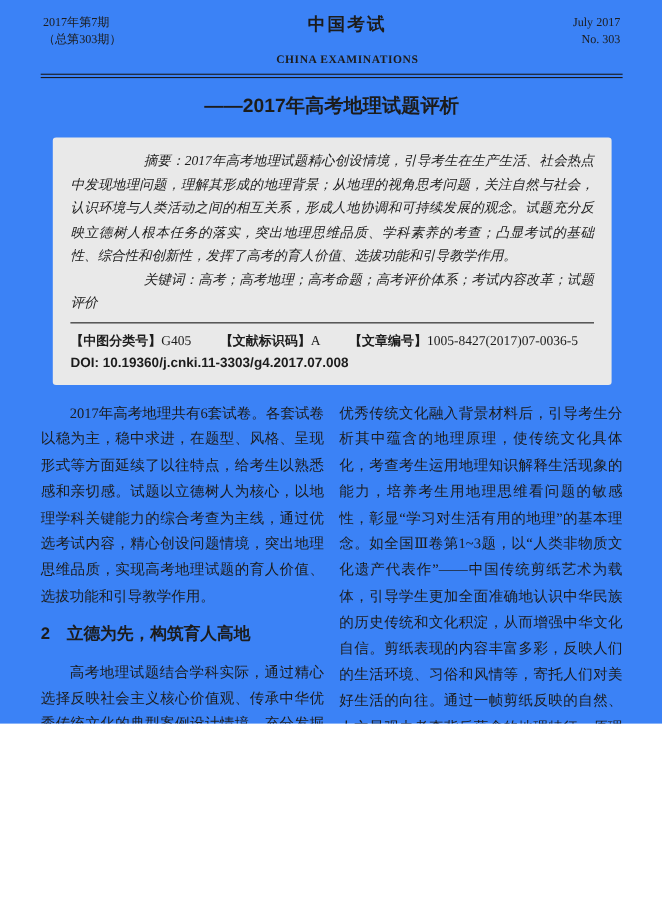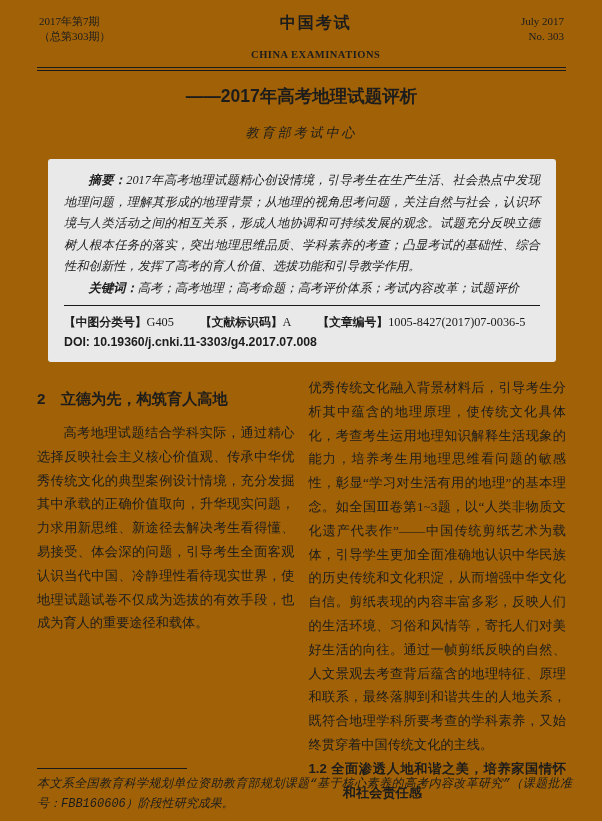--- a/index.html
+++ b/index.html
@@ -2,23 +2,23 @@
 <html><head>
 <meta charset="utf-8">
 <style>
   * { margin: 0; padding: 0; box-sizing: border-box; }
   html, body { background: #ffffff; }
   body { font-family: "Liberation Serif", "DejaVu Serif", serif; color: #1c1c1c; }
 
   .page {
     position: relative;
     width: 602px;
-    height: 821px;
+    height: 658px;
     margin: 0 auto;
-    background: #a16207;
+    background: #3b82f6;
     padding: 12px 36px 0 37px;
     overflow: hidden;
   }
 
   
   .jheader {
     display: flex;
     align-items: flex-start;
     justify-content: space-between;
     padding: 2px 2px 5px 2px;
@@ -61,21 +61,21 @@
     border-radius: 3px;
     padding: 11px 16px 10px 16px;
     font-size: 12.3px;
     line-height: 21.5px;
   }
   .abstract-box .abs-para {
     font-style: italic;
     text-align: justify;
     text-indent: 2em;
   }
-  .abstract-box .abs-label, .abstract-box .kw-label { font-weight: bold; }
+  .abstract-box .abs-label, .abstract-box .kw-label { font-weight: normal; margin-left: 42px; }
   .abstract-box .kw-para {
     font-style: italic;
     text-align: justify;
     text-indent: 2em;
   }
   .abstract-box .box-rule {
     border: none;
     border-top: 1.5px solid #1a1a1a;
     margin: 6px 0 6px 0;
   }
@@ -146,37 +146,37 @@
       <div class="journal-en">CHINA EXAMINATIONS</div>
     </div>
     <div class="right">
       <div>July 2017</div>
       <div>No. 303</div>
     </div>
   </div>
 
   <div class="title-block">
     <div class="article-subtitle">——2017年高考地理试题评析</div>
-    <div class="article-author">教育部考试中心</div>
   </div>
 
   <div class="abstract-box">
     <div class="abs-para"><span class="abs-label">摘要：</span><span>2017年高考地理试题精心创设情境，引导考生在生产生活、社会热点中发现地理问题，理解其形成的地理背景；从地理的视角思考问题，关注自然与社会，认识环境与人类活动之间的相互关系，形成人地协调和可持续发展的观念。试题充分反映立德树人根本任务的落实，突出地理思维品质、学科素养的考查；凸显考试的基础性、综合性和创新性，发挥了高考的育人价值、选拔功能和引导教学作用。</span></div>
     <div class="kw-para"><span class="kw-label">关键词：</span><span>高考；高考地理；高考命题；高考评价体系；考试内容改革；试题评价</span></div>
     <hr class="box-rule">
     <div class="meta-line">
       <span><span class="meta-label">【中图分类号】</span><span>G405</span></span>
       <span><span class="meta-label">【文献标识码】</span><span>A</span></span>
       <span><span class="meta-label">【文章编号】</span><span>1005-8427(2017)07-0036-5</span></span>
     </div>
     <div class="doi-line">DOI: 10.19360/j.cnki.11-3303/g4.2017.07.008</div>
   </div>
 
   <div class="columns">
     <div class="col">
+      <p class="para indent">2017年高考地理共有6套试卷。各套试卷以稳为主，稳中求进，在题型、风格、呈现形式等方面延续了以往特点，给考生以熟悉感和亲切感。试题以立德树人为核心，以地理学科关键能力的综合考查为主线，通过优选考试内容，精心创设问题情境，突出地理思维品质，实现高考地理试题的育人价值、选拔功能和引导教学作用。</p>
       <div class="h1-heading">2　立德为先，构筑育人高地</div>
       <p class="para indent">高考地理试题结合学科实际，通过精心选择反映社会主义核心价值观、传承中华优秀传统文化的典型案例设计情境，充分发掘其中承载的正确价值取向，升华现实问题，力求用新思维、新途径去解决考生看得懂、易接受、体会深的问题，引导考生全面客观认识当代中国、冷静理性看待现实世界，使地理试题试卷不仅成为选拔的有效手段，也成为育人的重要途径和载体。</p>
 
     </div>
     <div class="col">
       <p class="para">优秀传统文化融入背景材料后，引导考生分析其中蕴含的地理原理，使传统文化具体化，考查考生运用地理知识解释生活现象的能力，培养考生用地理思维看问题的敏感性，彰显“学习对生活有用的地理”的基本理念。如全国Ⅲ卷第1~3题，以“人类非物质文化遗产代表作”——中国传统剪纸艺术为载体，引导学生更加全面准确地认识中华民族的历史传统和文化积淀，从而增强中华文化自信。剪纸表现的内容丰富多彩，反映人们的生活环境、习俗和风情等，寄托人们对美好生活的向往。通过一帧剪纸反映的自然、人文景观去考查背后蕴含的地理特征、原理和联系，最终落脚到和谐共生的人地关系，既符合地理学科所要考查的学科素养，又始终贯穿着中国传统文化的主线。</p>
       <div class="h2-heading">1.2 全面渗透人地和谐之美，培养家国情怀和社会责任感</div>
 
     </div>
   </div>

